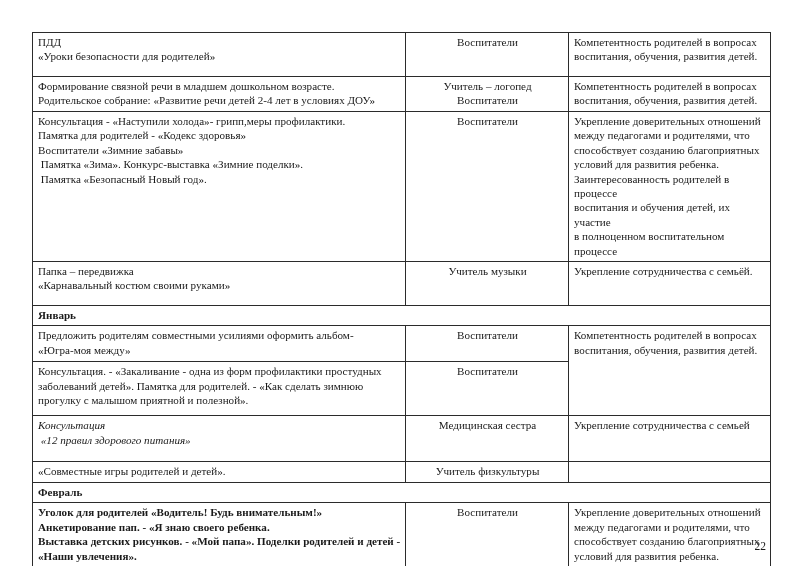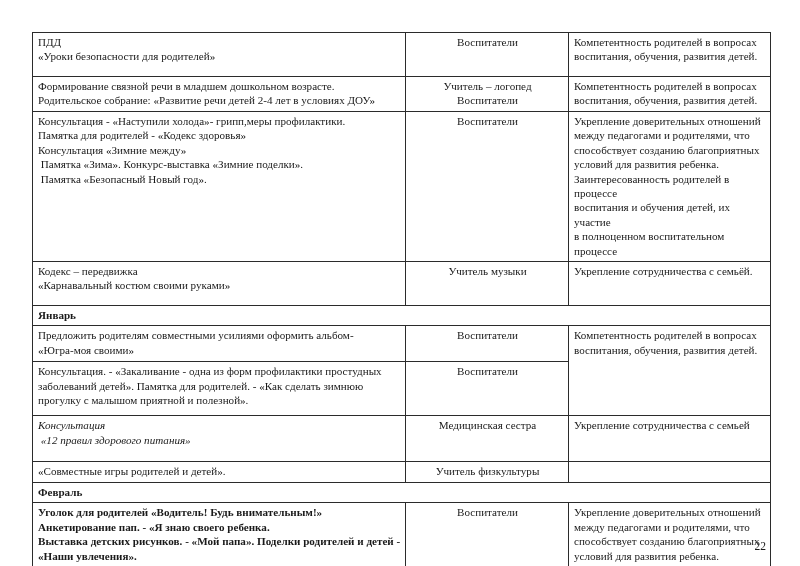--- a/index.html
+++ b/index.html
@@ -108,59 +108,59 @@
         <td class="result">
           <span class="ln">Компетентность родителей в вопросах</span>
           <span class="ln">воспитания, обучения, развития детей.</span>
         </td>
       </tr>
 
       <tr>
         <td class="activity" style="height:92px;margin-left:20px;">
           <span class="ln">Консультация - «Наступили холода»- грипп,меры профилактики.</span>
           <span class="ln">Памятка для родителей - «Кодекс здоровья»</span>
-          <span class="ln">Консультация «Зимние между»</span>
+          <span class="ln">Воспитатели «Зимние забавы»</span>
           <span class="ln"> Памятка «Зима». Конкурс-выставка «Зимние поделки».</span>
           <span class="ln"> Памятка «Безопасный Новый год».</span>
         </td>
         <td class="who">
           <span class="ln">Воспитатели</span>
         </td>
         <td class="result">
           <span class="ln">Укрепление доверительных отношений</span>
           <span class="ln">между педагогами и родителями, что</span>
           <span class="ln">способствует созданию благоприятных</span>
           <span class="ln">условий для развития ребенка.</span>
           <span class="ln">Заинтересованность родителей в процессе</span>
           <span class="ln">воспитания и обучения детей, их участие</span>
           <span class="ln">в полноценном воспитательном процессе</span>
         </td>
       </tr>
 
       <tr>
         <td class="activity" style="height:38px;">
-          <span class="ln">Кодекс – передвижка</span>
+          <span class="ln">Папка – передвижка</span>
           <span class="ln">«Карнавальный костюм своими руками»</span>
         </td>
         <td class="who">
           <span class="ln">Учитель музыки</span>
         </td>
         <td class="result">
           <span class="ln">Укрепление сотрудничества с семьёй.</span>
         </td>
       </tr>
 
       <tr>
         <td class="month" colspan="3">Январь</td>
       </tr>
 
       <tr>
         <td class="activity" style="height:30px;">
           <span class="ln">Предложить родителям совместными усилиями оформить альбом-</span>
-          <span class="ln">«Югра-моя своими»</span>
+          <span class="ln">«Югра-моя между»</span>
         </td>
         <td class="who">
           <span class="ln">Воспитатели</span>
         </td>
         <td class="result" rowspan="2">
           <span class="ln">Компетентность родителей в вопросах</span>
           <span class="ln">воспитания, обучения, развития детей.</span>
         </td>
       </tr>
 

